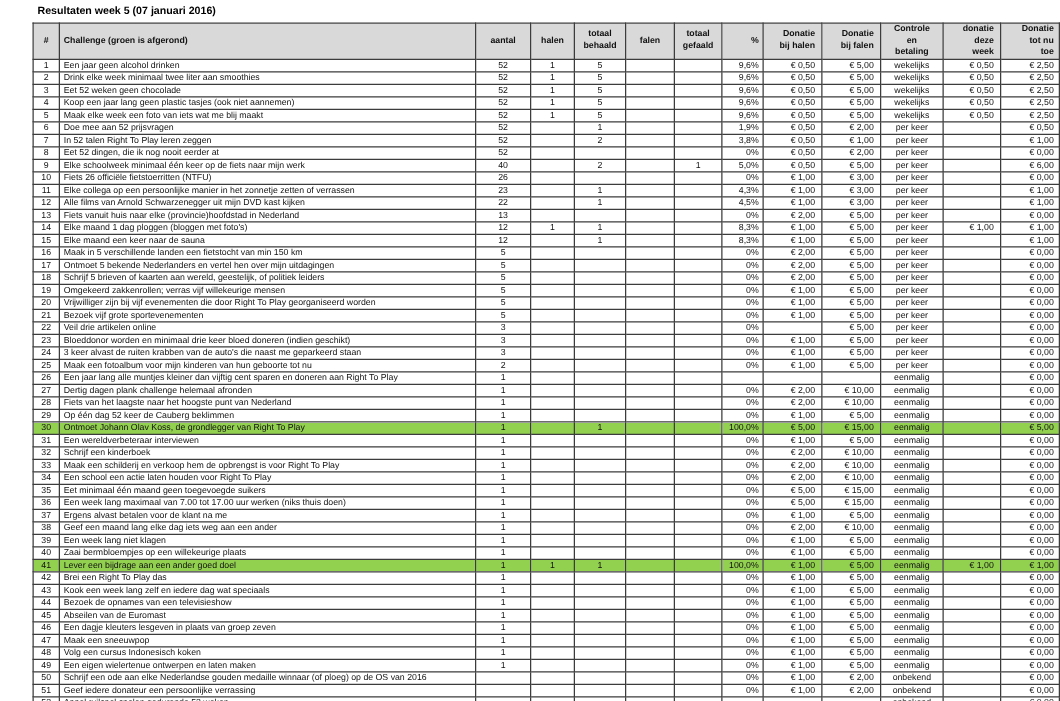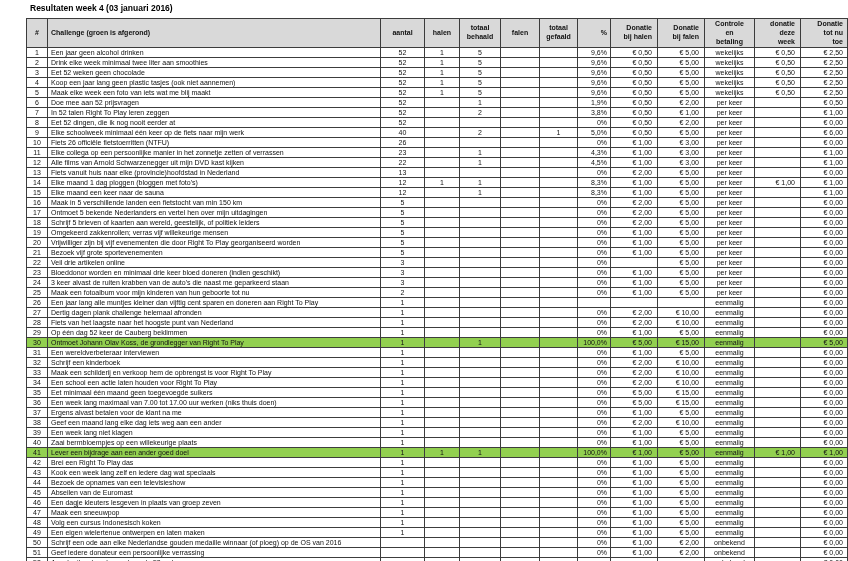--- a/index.html
+++ b/index.html
@@ -53,21 +53,21 @@
   .col-donatie_bij_falen { width: 47px;  text-align: right; padding-right: 5px; }
   .col-controle          { width: 50px;  text-align: center; }
   .col-donatie_deze_week { width: 46px;  text-align: right; padding-right: 5px; }
   .col-donatie_tot_nu_toe{ width: 47px;  text-align: right; padding-right: 4px; }
 
   tr.completed td { background: var(--green, #92d050); }
 </style>
 </head>
 <body>
 
-<div class="title">Resultaten week 4 (03 januari 2016)</div>
+<div class="title">Resultaten week 5 (07 januari 2016)</div>
 
 <table class="results">
   <thead>
     <tr>
         <th class="col-num">#</th>
         <th class="col-challenge">Challenge (groen is afgerond)</th>
         <th class="col-aantal">aantal</th>
         <th class="col-halen">halen</th>
         <th class="col-totaal_behaald">totaal
 behaald</th>

